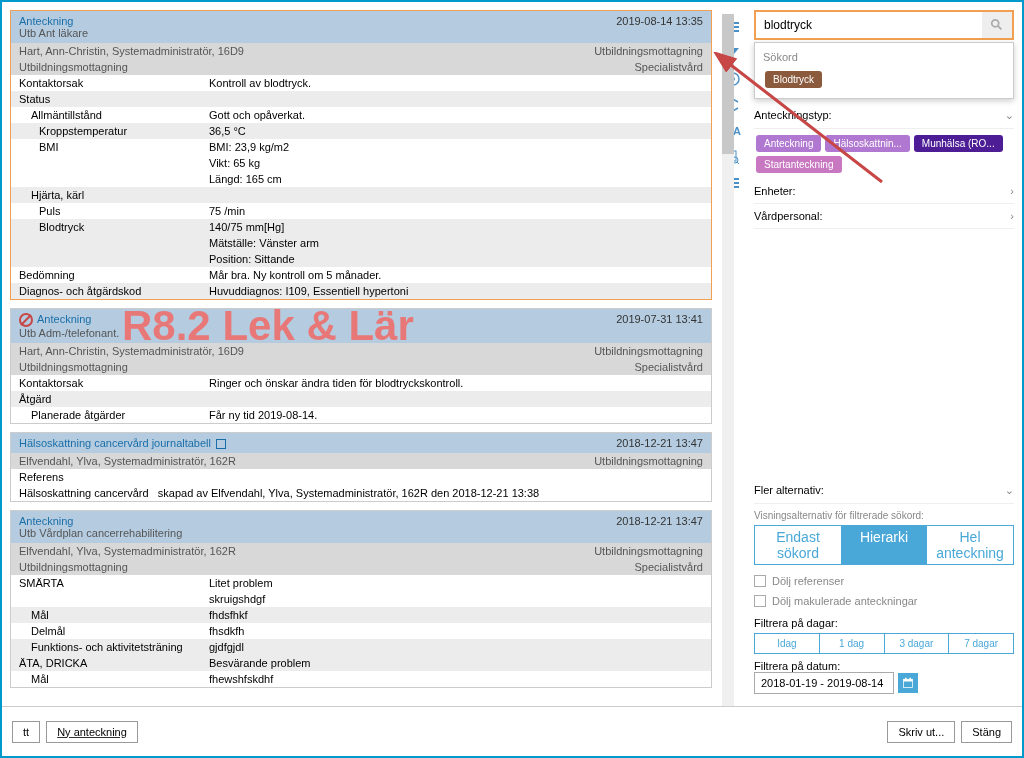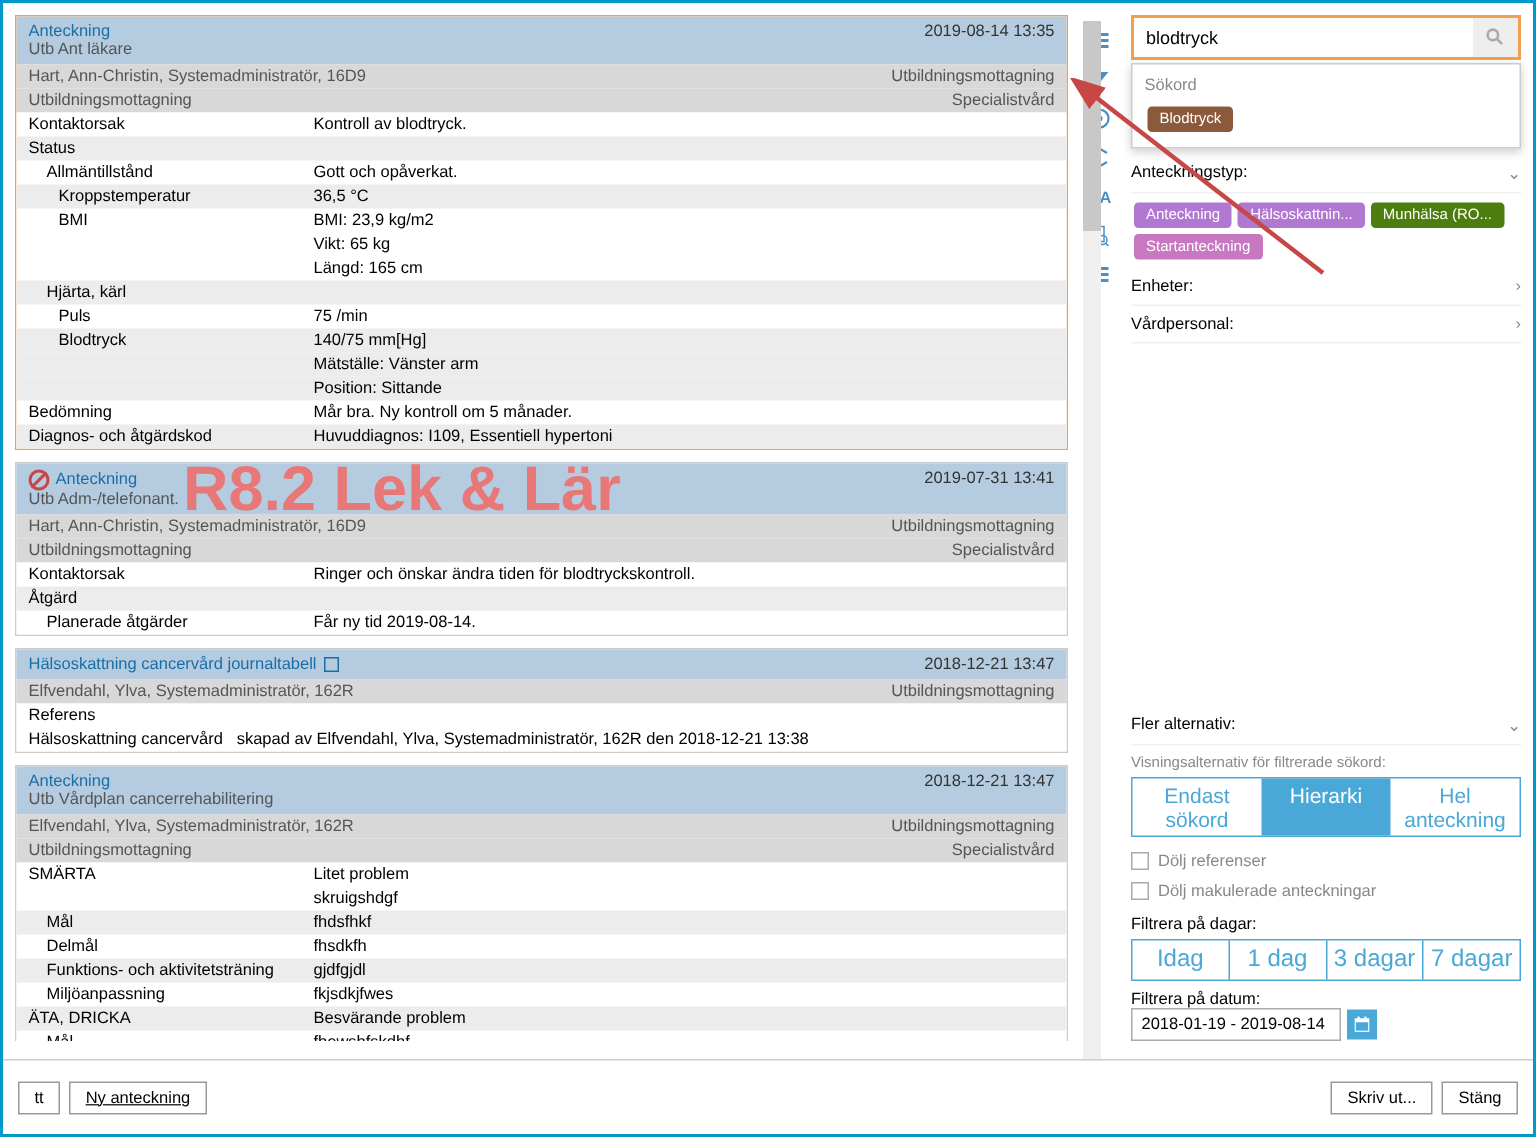--- a/index.html
+++ b/index.html
@@ -51,21 +51,21 @@
 
 .more-section { margin-top: auto; }
 .view-options { margin: 6px 0; }
 .view-tabs { display: flex; border: 1px solid #4aa8d8; }
 .view-tab { flex: 1; padding: 3px 4px; text-align: center; font-size: 14px; color: #4aa8d8; cursor: pointer; }
 .view-tab.active { background: #4aa8d8; color: #fff; }
 .checkbox-row { display: flex; align-items: center; gap: 6px; padding: 4px 0; color: #888; }
 .checkbox { width: 12px; height: 12px; border: 1px solid #aaa; }
 
 .day-filter { display: flex; border: 1px solid #4aa8d8; margin: 4px 0; }
-.day-btn { flex: 1; padding: 4px; text-align: center; color: #4aa8d8; font-size: 16px; border-right: 1px solid #4aa8d8; cursor: pointer; }
+.day-btn { flex: 1; padding: 4px; text-align: center; color: #4aa8d8; font-size: 10px; border-right: 1px solid #4aa8d8; cursor: pointer; }
 .day-btn:last-child { border-right: none; }
 
 .date-input-wrap { display: flex; align-items: center; gap: 4px; }
 .date-input { border: 1px solid #aaa; padding: 4px 6px; width: 140px; }
 .cal-icon { width: 20px; height: 20px; background: #4aa8d8; display: flex; align-items: center; justify-content: center; color: #fff; cursor: pointer; }
 
 .bottom-bar { position: absolute; bottom: 0; left: 0; right: 0; height: 50px; border-top: 1px solid #ccc; display: flex; align-items: center; padding: 0 10px; justify-content: space-between; background: #fff; }
 .btn { border: 1px solid #999; background: #fff; padding: 4px 10px; cursor: pointer; font-size: 11px; }
 .btn-group { display: flex; gap: 6px; }
 
@@ -248,24 +248,20 @@
         <span class="field-label indent1">Mål</span>
         <span class="field-value">fhdsfhkf</span>
       </div>
           <div class="field-row">
         <span class="field-label indent1">Delmål</span>
         <span class="field-value">fhsdkfh</span>
       </div>
           <div class="field-row alt">
         <span class="field-label indent1">Funktions- och aktivitetsträning</span>
         <span class="field-value">gjdfgjdl</span>
-      </div>
-          <div class="field-row">
-        <span class="field-label indent1">Miljöanpassning</span>
-        <span class="field-value">fkjsdkjfwes</span>
       </div>
           <div class="field-row alt">
         <span class="field-label bold">ÄTA, DRICKA</span>
         <span class="field-value">Besvärande problem</span>
       </div>
           <div class="field-row">
         <span class="field-label indent1">Mål</span>
         <span class="field-value">fhewshfskdhf</span>
       </div>
         </div>
@@ -338,21 +334,21 @@
         <span class="tag brown">Blodtryck</span>
       </div>
     </div>
 
     <div class="filter-section">
       <div class="filter-row" id="role-tags"><span class="tag blue">Läkare</span><span class="tag blue">Sjuksköterska</span><span class="tag blue">Systemadmini...</span></div>
       <div class="expand-row">
         <span>Anteckningstyp:</span>
         <span class="chevron">⌄</span>
       </div>
-      <div class="filter-row" id="note-type-tags"><span class="tag purple" style="background: rgb(176, 120, 208);">Anteckning</span><span class="tag purple" style="background: rgb(176, 120, 208);">Hälsoskattnin...</span><span class="tag purple" style="background: #4d7c0f;">Munhälsa (RO...</span><span class="tag purple" style="background: rgb(200, 120, 192);">Startanteckning</span></div>
+      <div class="filter-row" id="note-type-tags"><span class="tag purple" style="background: rgb(176, 120, 208);">Anteckning</span><span class="tag purple" style="background: rgb(176, 120, 208);">Hälsoskattnin...</span><span class="tag purple" style="background: #4c1d95;">Munhälsa (RO...</span><span class="tag purple" style="background: rgb(200, 120, 192);">Startanteckning</span></div>
       <div class="expand-row">
         <span>Enheter:</span>
         <span class="chevron">›</span>
       </div>
       <div class="expand-row">
         <span>Vårdpersonal:</span>
         <span class="chevron">›</span>
       </div>
     </div>
 

